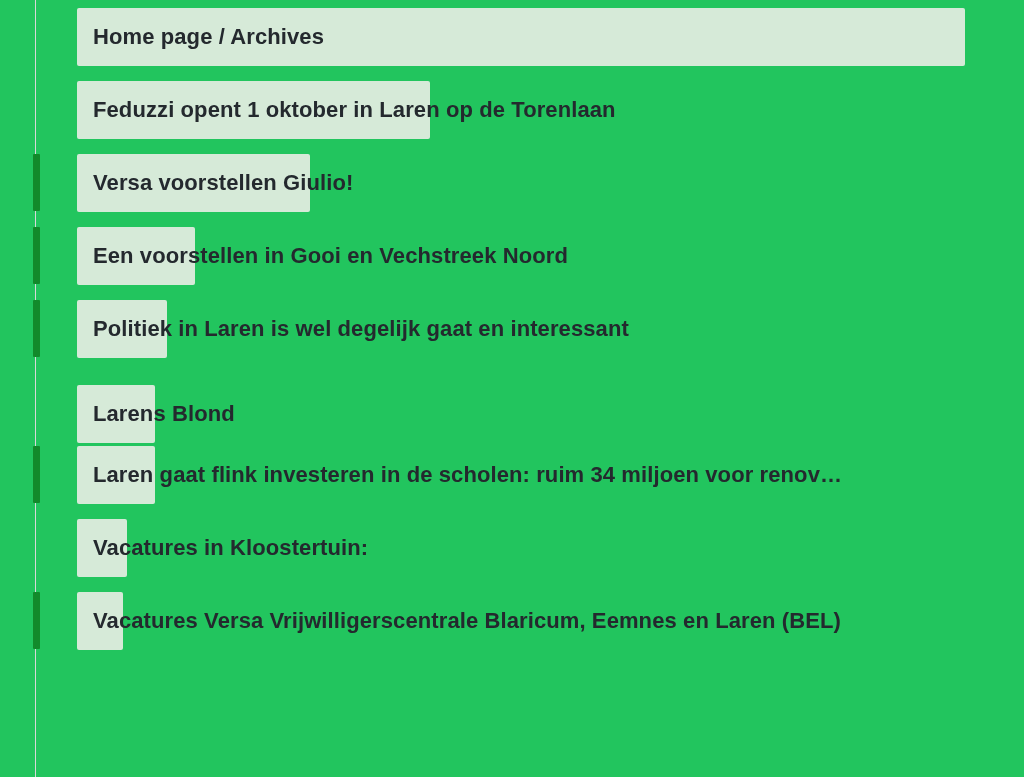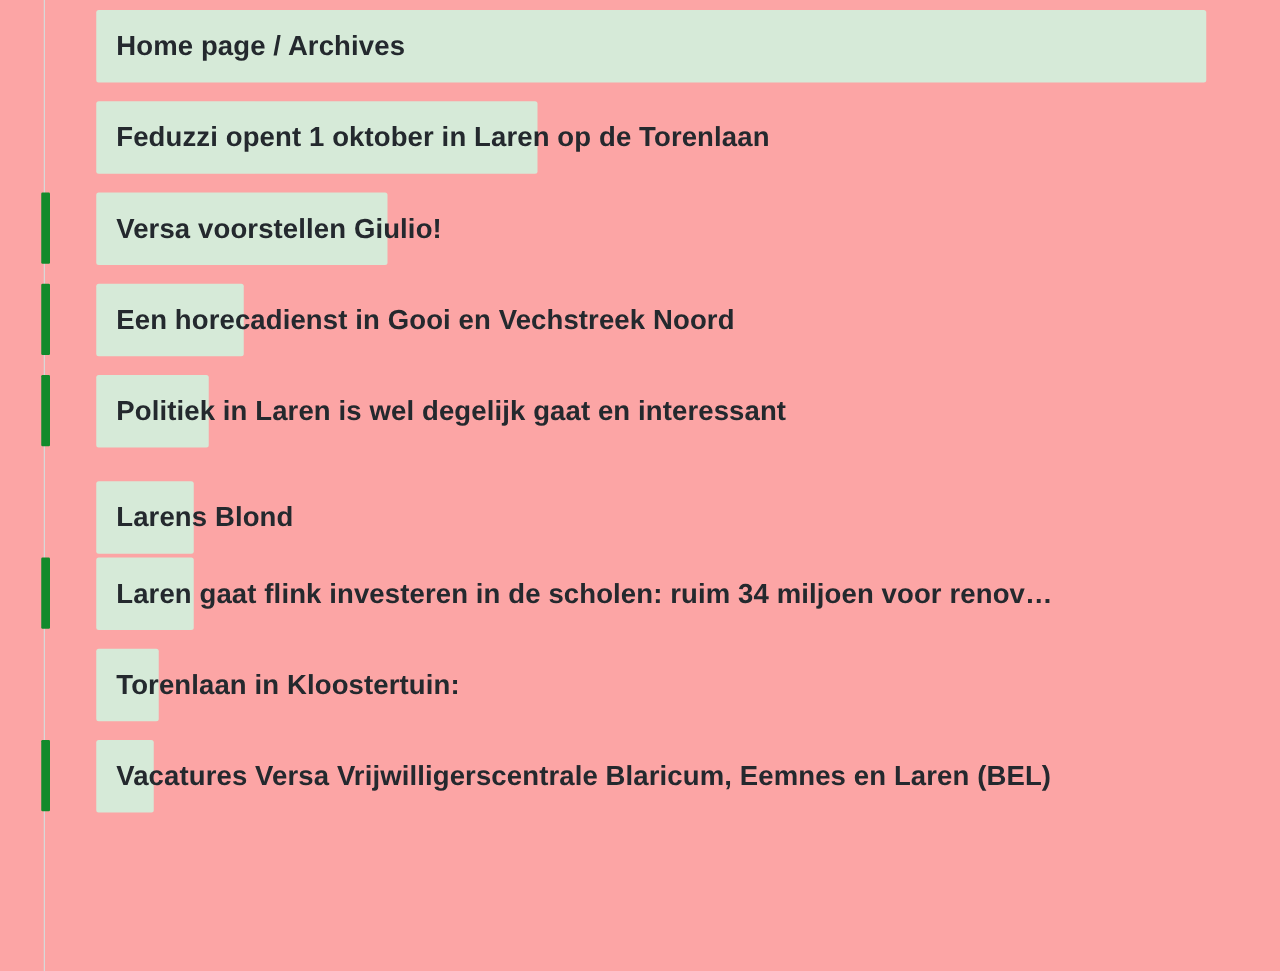--- a/index.html
+++ b/index.html
@@ -11,21 +11,21 @@
     width: 1024px;
     height: 777px;
     font-family: "Liberation Sans", sans-serif;
     overflow: hidden;
     position: relative;
   }
   #page {
     position: relative;
     width: 1024px;
     height: 777px;
-    background: #fca5a5;
+    background: #22c55e;
   }
   
   .gutter-line {
     position: absolute;
     left: 35px;
     top: 0;
     width: 1px;
     height: 777px;
     background: #d8d8d8;
   }
@@ -98,21 +98,21 @@
 
     <div class="row" style="top:0;">
       <div class="marker" style="background: rgb(18, 138, 43);"></div>
       <div class="hl" style="width: 233px; background: rgb(214, 234, 216);"></div>
       <div class="title" style="color: rgb(36, 41, 46);">Versa voorstellen Giulio!</div>
     </div>
 
     <div class="row" style="top:0;">
       <div class="marker" style="background: rgb(18, 138, 43);"></div>
       <div class="hl" style="width: 118px; background: rgb(214, 234, 216);"></div>
-      <div class="title" style="color: rgb(36, 41, 46);">Een horecadienst in Gooi en Vechstreek Noord</div>
+      <div class="title" style="color: rgb(36, 41, 46);">Een voorstellen in Gooi en Vechstreek Noord</div>
     </div>
 
     <div class="row" style="top:0;">
       <div class="marker" style="background: rgb(18, 138, 43);"></div>
       <div class="hl" style="width: 90px; background: rgb(214, 234, 216);"></div>
       <div class="title" style="color: rgb(36, 41, 46);">Politiek in Laren is wel degelijk gaat en interessant</div>
     </div>
 
     <div class="row" style="top:12px;">
 
@@ -123,21 +123,21 @@
 
     <div class="row" style="top:0;">
       <div class="marker" style="background: rgb(18, 138, 43);"></div>
       <div class="hl" style="width: 78px; background: rgb(214, 234, 216);"></div>
       <div class="title" style="color: rgb(36, 41, 46);">Laren gaat flink investeren in de scholen: ruim 34 miljoen voor renov…</div>
     </div>
 
     <div class="row" style="top:0;">
 
       <div class="hl" style="width: 50px; background: rgb(214, 234, 216);"></div>
-      <div class="title" style="color: rgb(36, 41, 46);">Torenlaan in Kloostertuin:</div>
+      <div class="title" style="color: rgb(36, 41, 46);">Vacatures in Kloostertuin:</div>
     </div>
 
     <div class="row" style="top:0;">
       <div class="marker" style="background: rgb(18, 138, 43);"></div>
       <div class="hl" style="width: 46px; background: rgb(214, 234, 216);"></div>
       <div class="title" style="color: rgb(36, 41, 46);">Vacatures Versa Vrijwilligerscentrale Blaricum, Eemnes en Laren (BEL)</div>
     </div>
 
   </div>
 </div>

